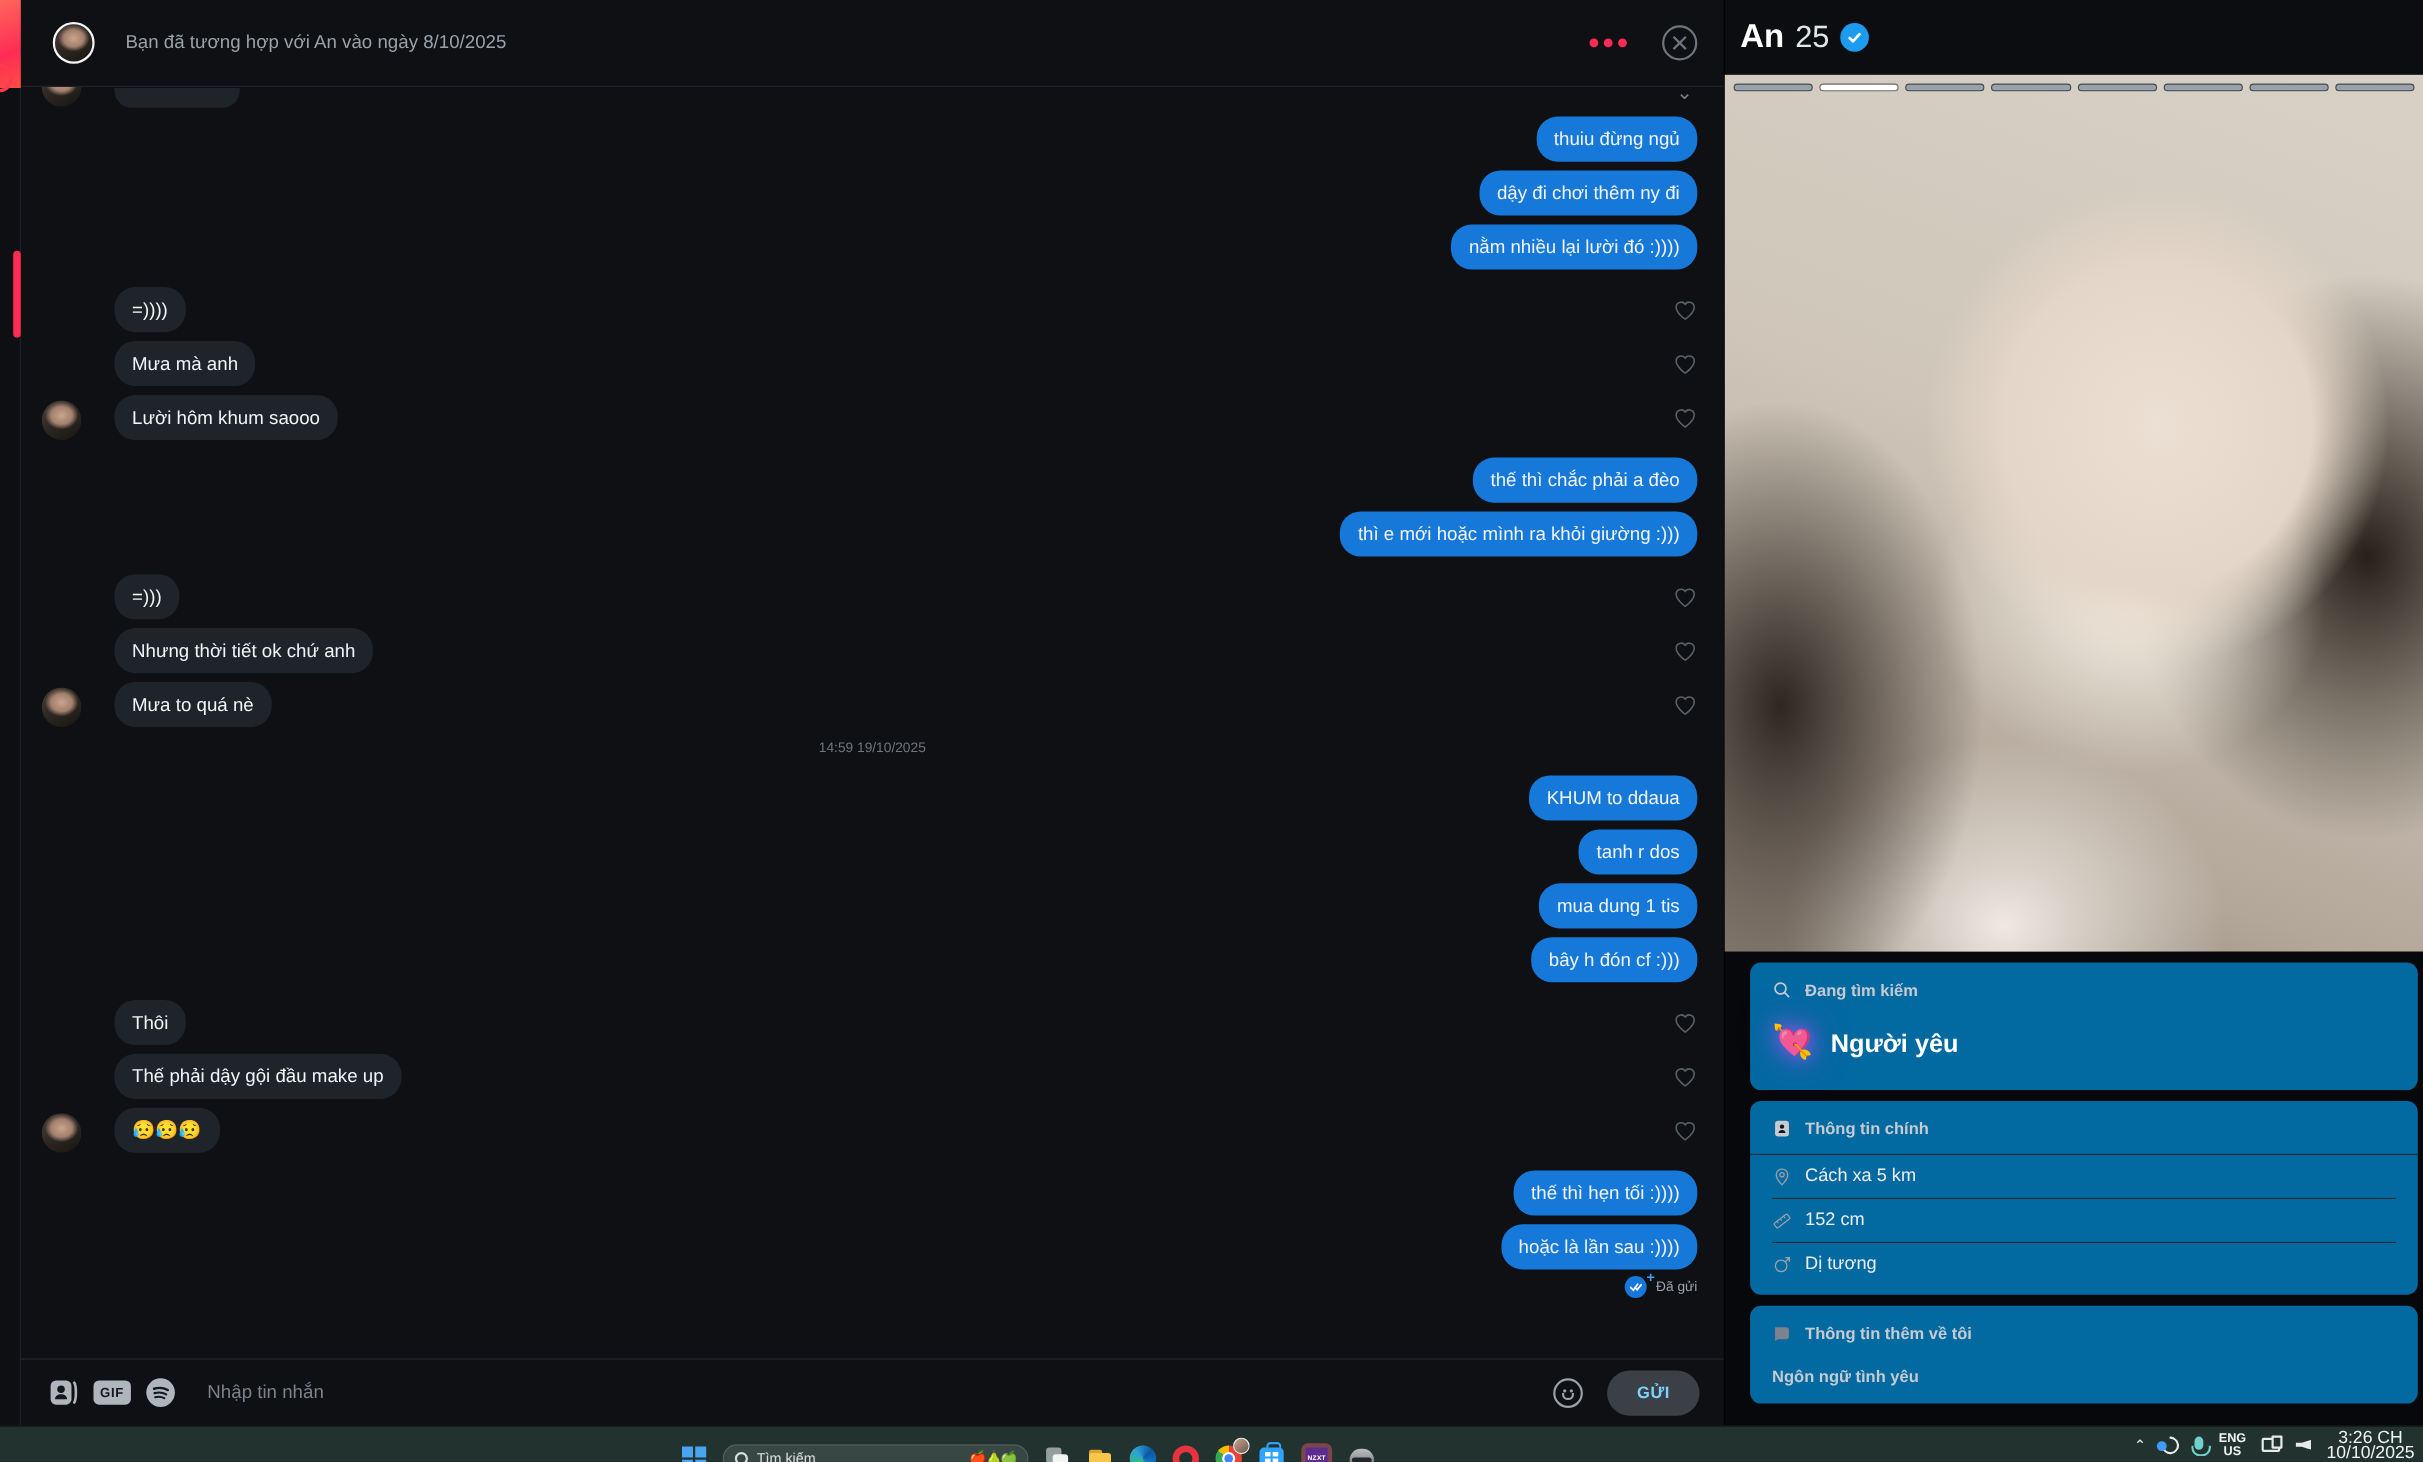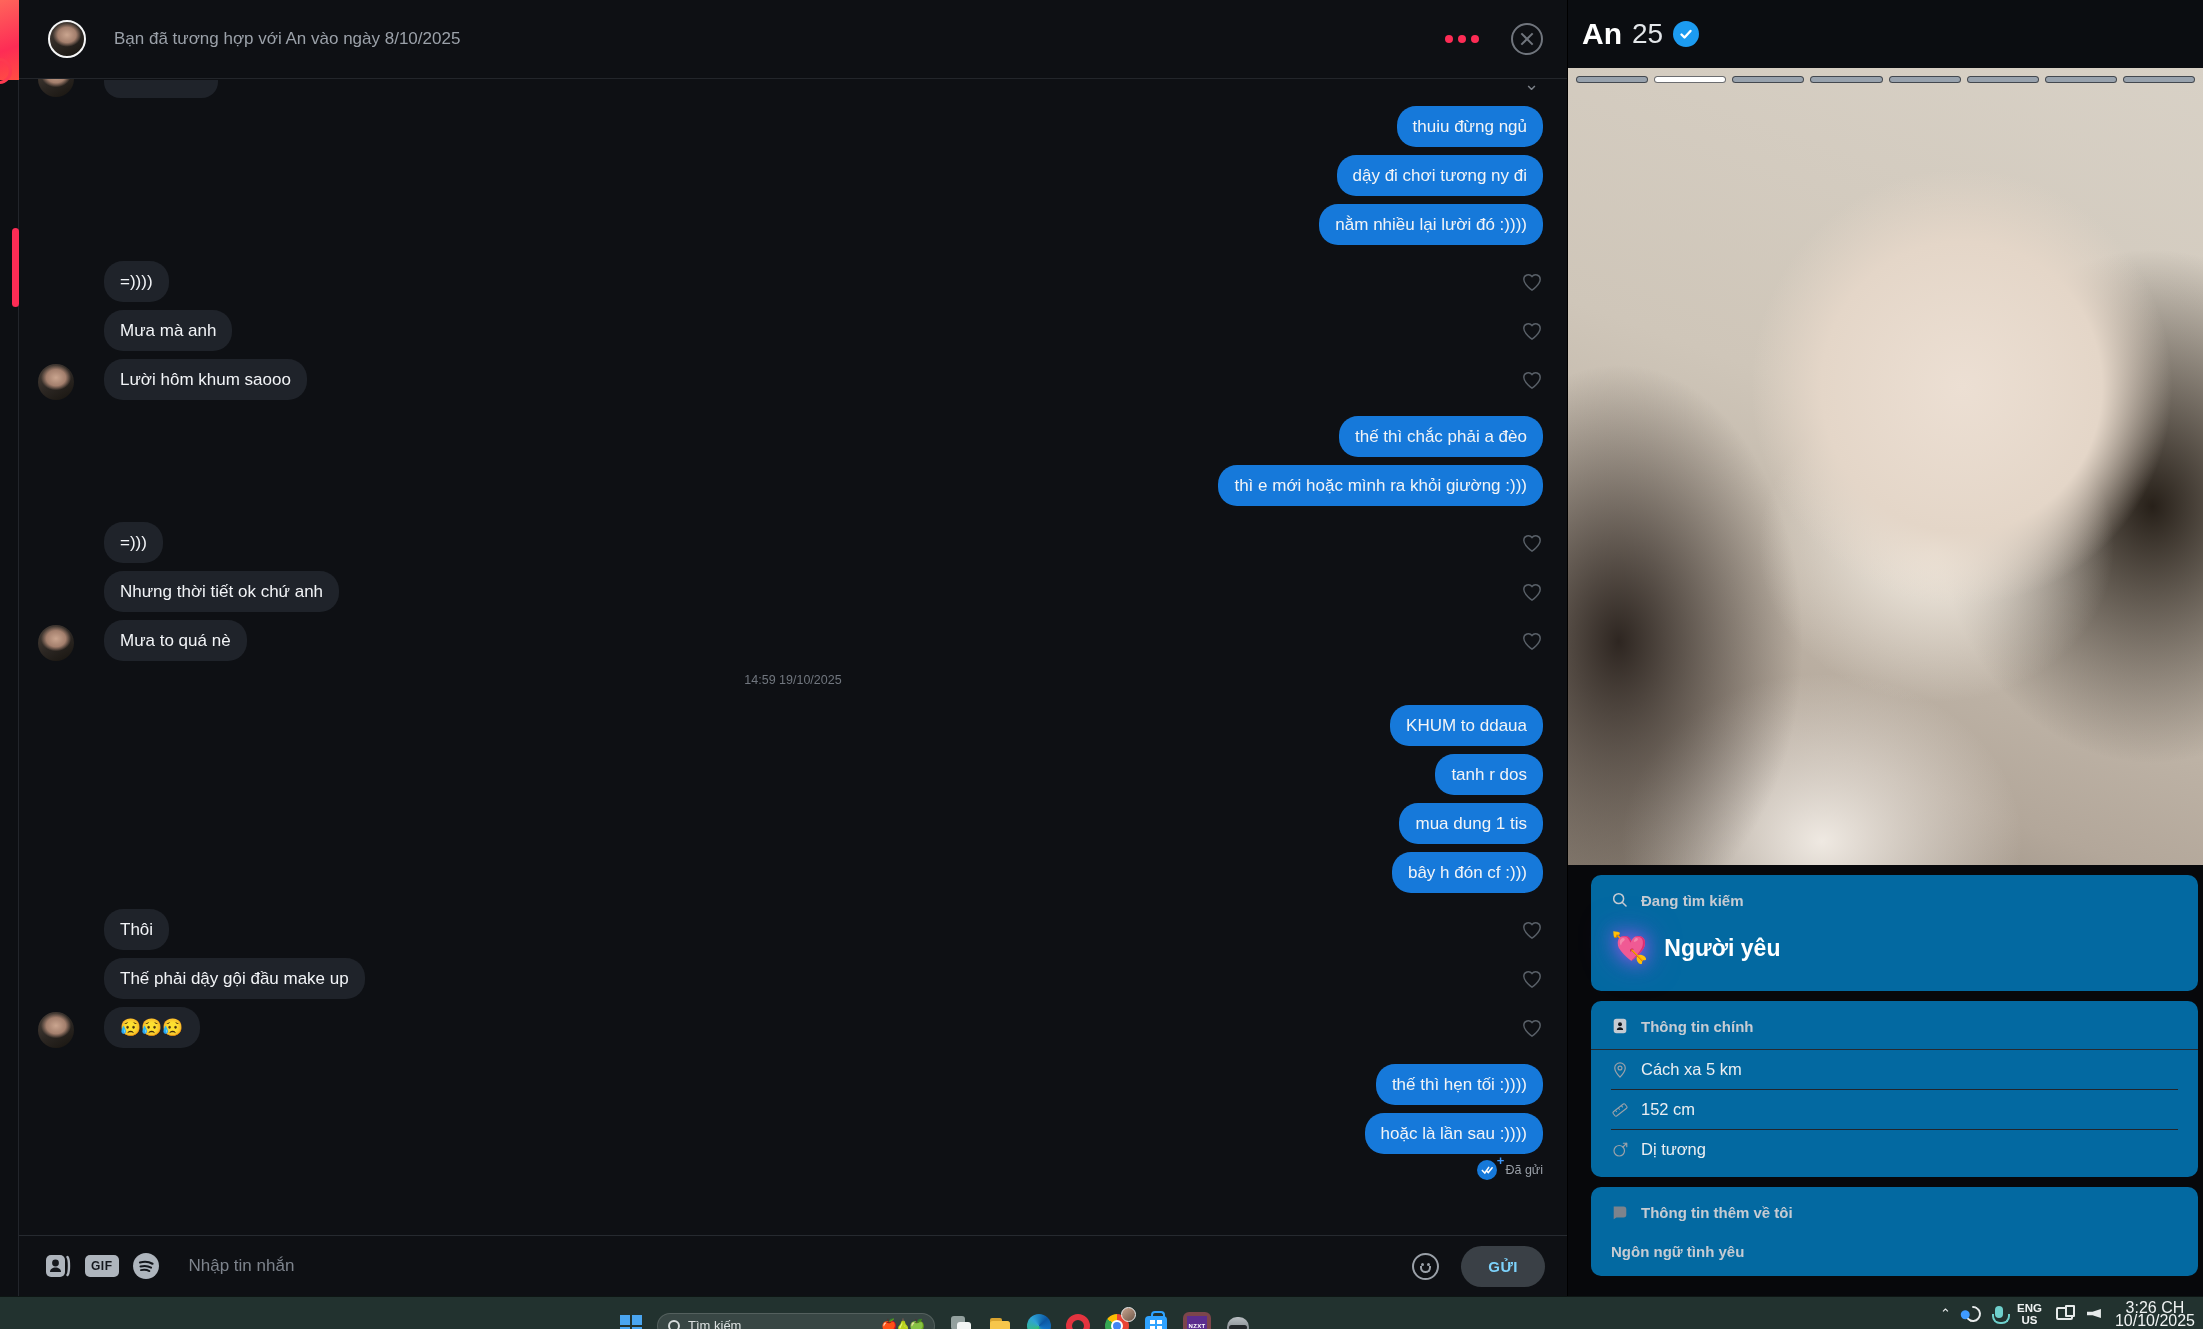--- a/index.html
+++ b/index.html
@@ -188,21 +188,21 @@
       <div class="top-chevron">⌄</div>
       <div class="partial-row">
         <div class="avatar"></div>
         <div class="partial-bubble"></div>
       </div>
 
     <div class="msg-row sent" style="margin-top: 8px;">
           <div class="bubble sent">thuiu đừng ngủ</div>
         </div>
         <div class="msg-row sent" style="margin-top: 8px;">
-          <div class="bubble sent">dậy đi chơi tương ny đi</div>
+          <div class="bubble sent">dậy đi chơi thêm ny đi</div>
         </div>
         <div class="msg-row sent" style="margin-top: 8px;">
           <div class="bubble sent">nằm nhiều lại lười đó :))))</div>
         </div>
         <div class="msg-row received" style="margin-top: 16px;">
           <div class="avatar-slot"></div>
           <div class="bubble recv">=))))</div>
           <div class="heart">
             <svg width="22" height="20" viewBox="0 0 24 22">
               <path d="M12 20S3 14 3 8a5 5 0 019-3 5 5 0 019 3c0 6-9 12-9 12z" fill="none" stroke="#596068" stroke-width="1.6"></path>

